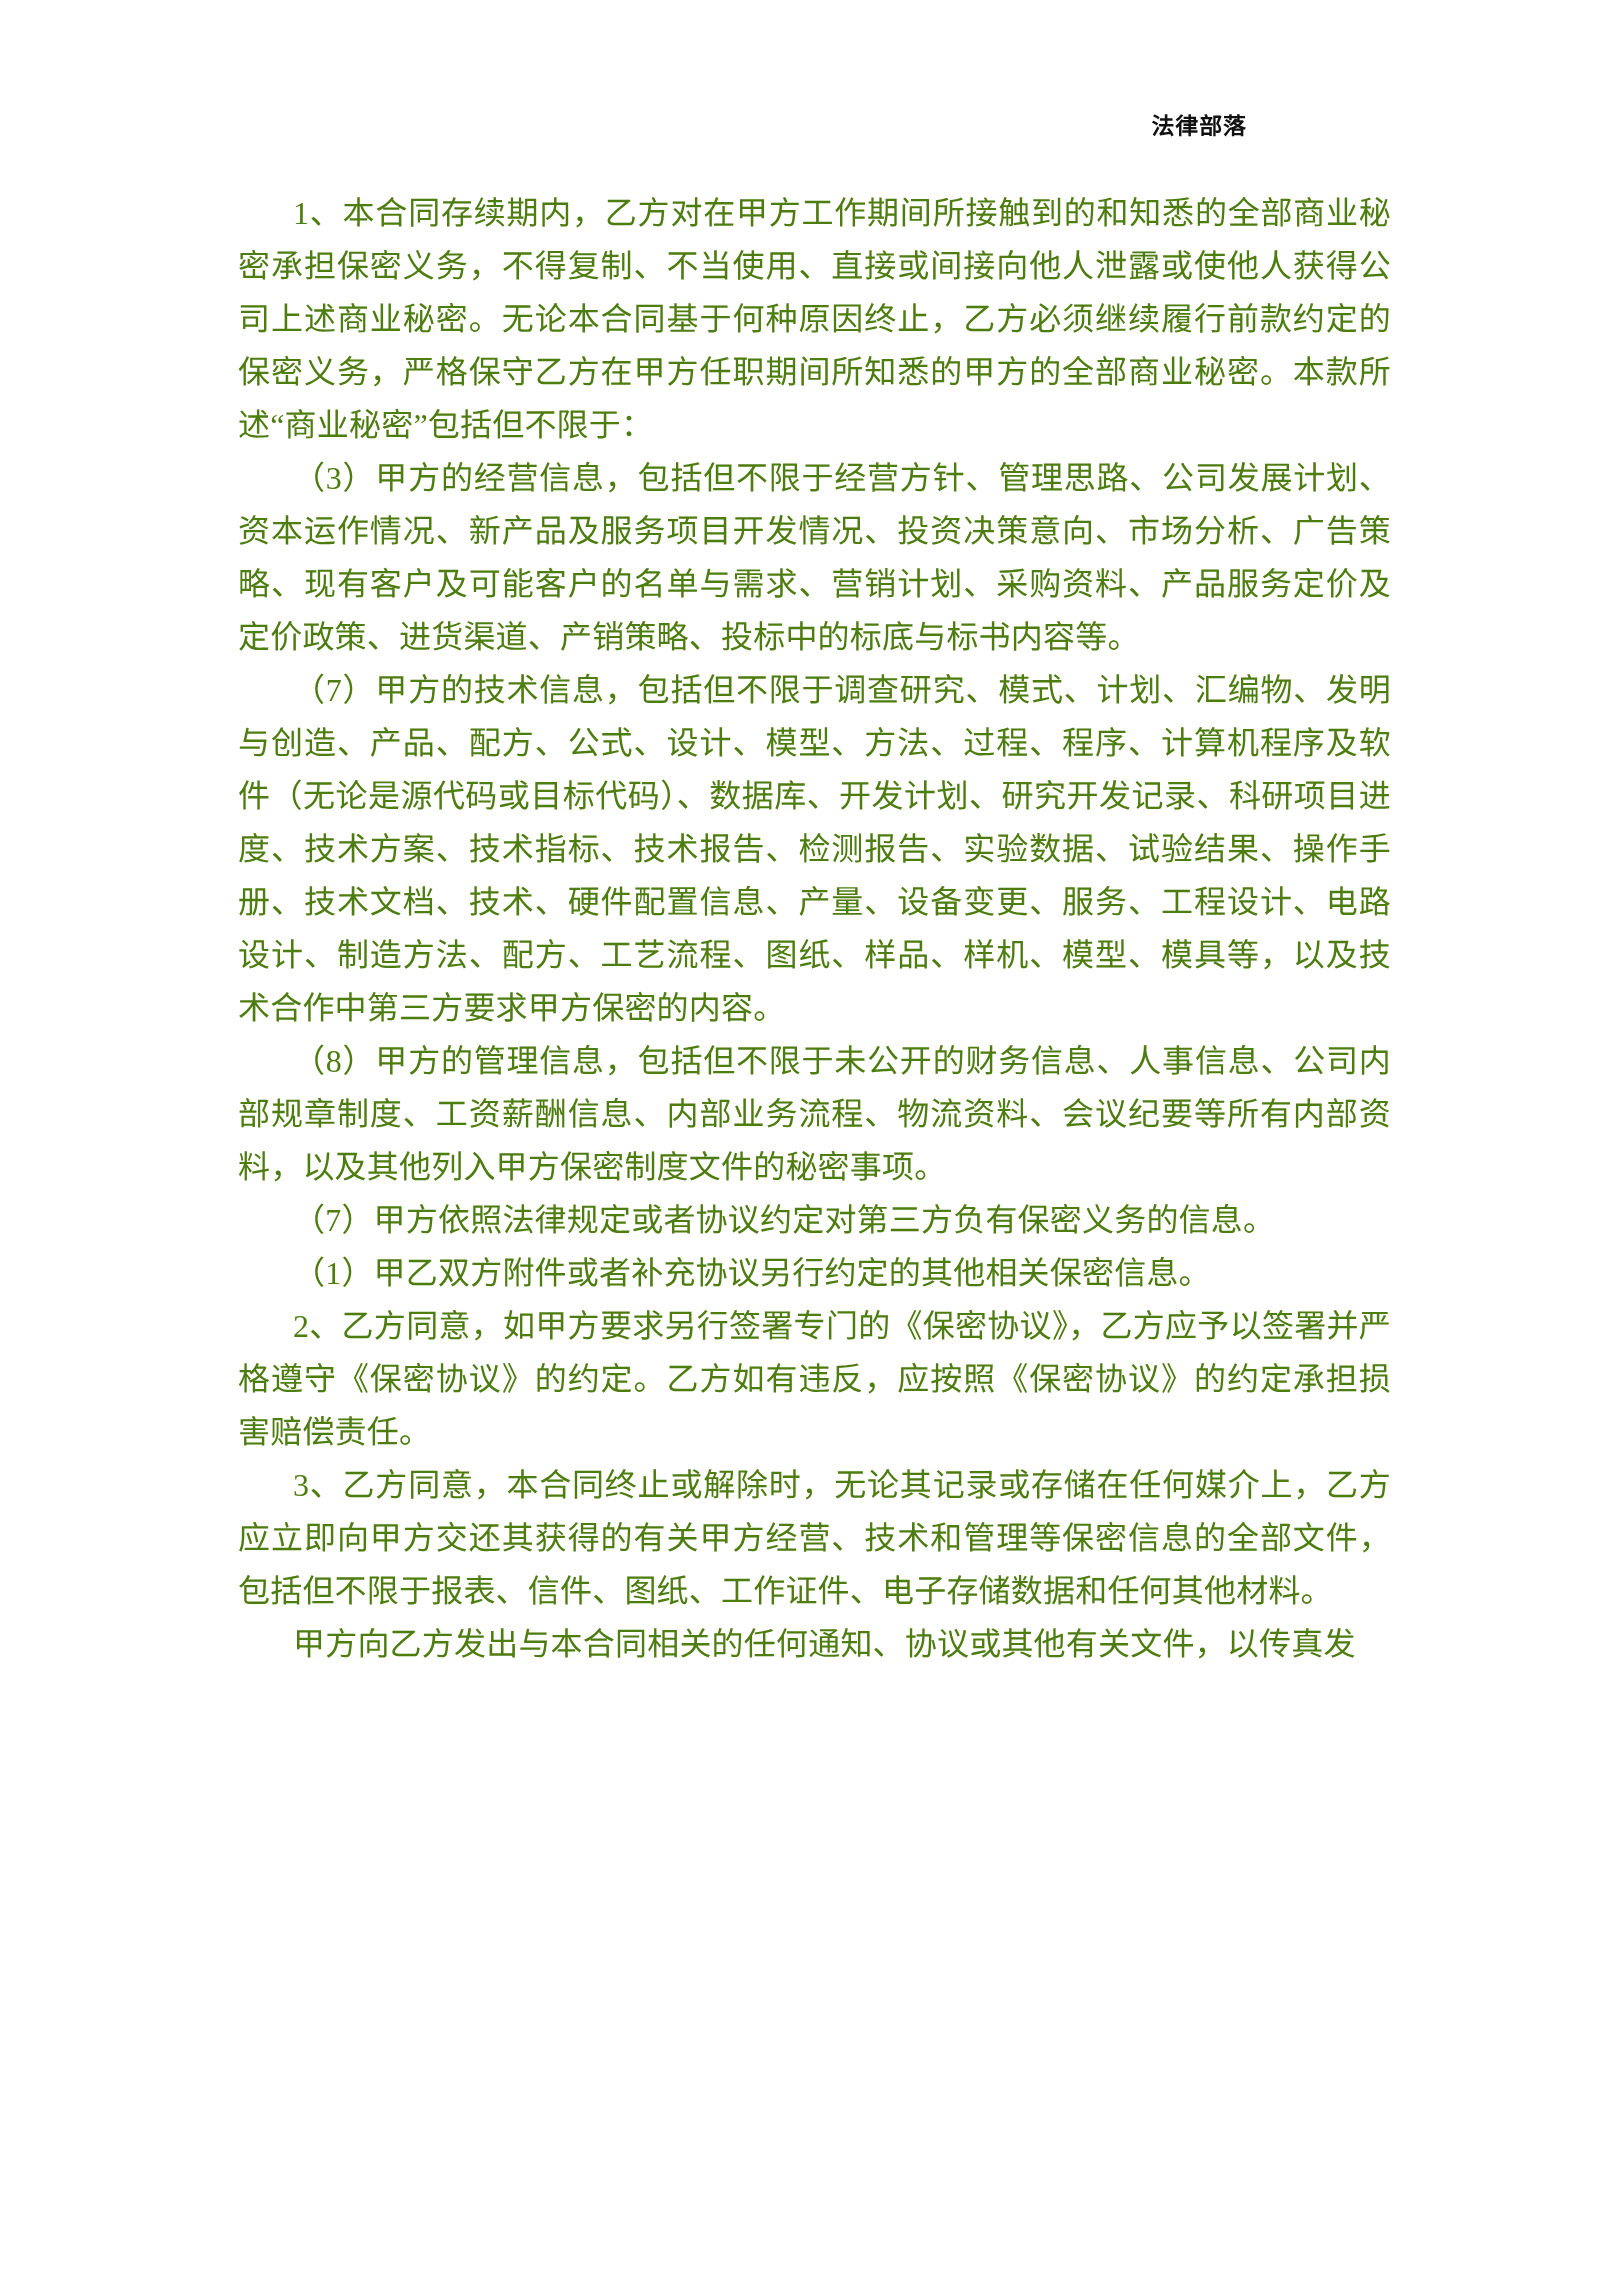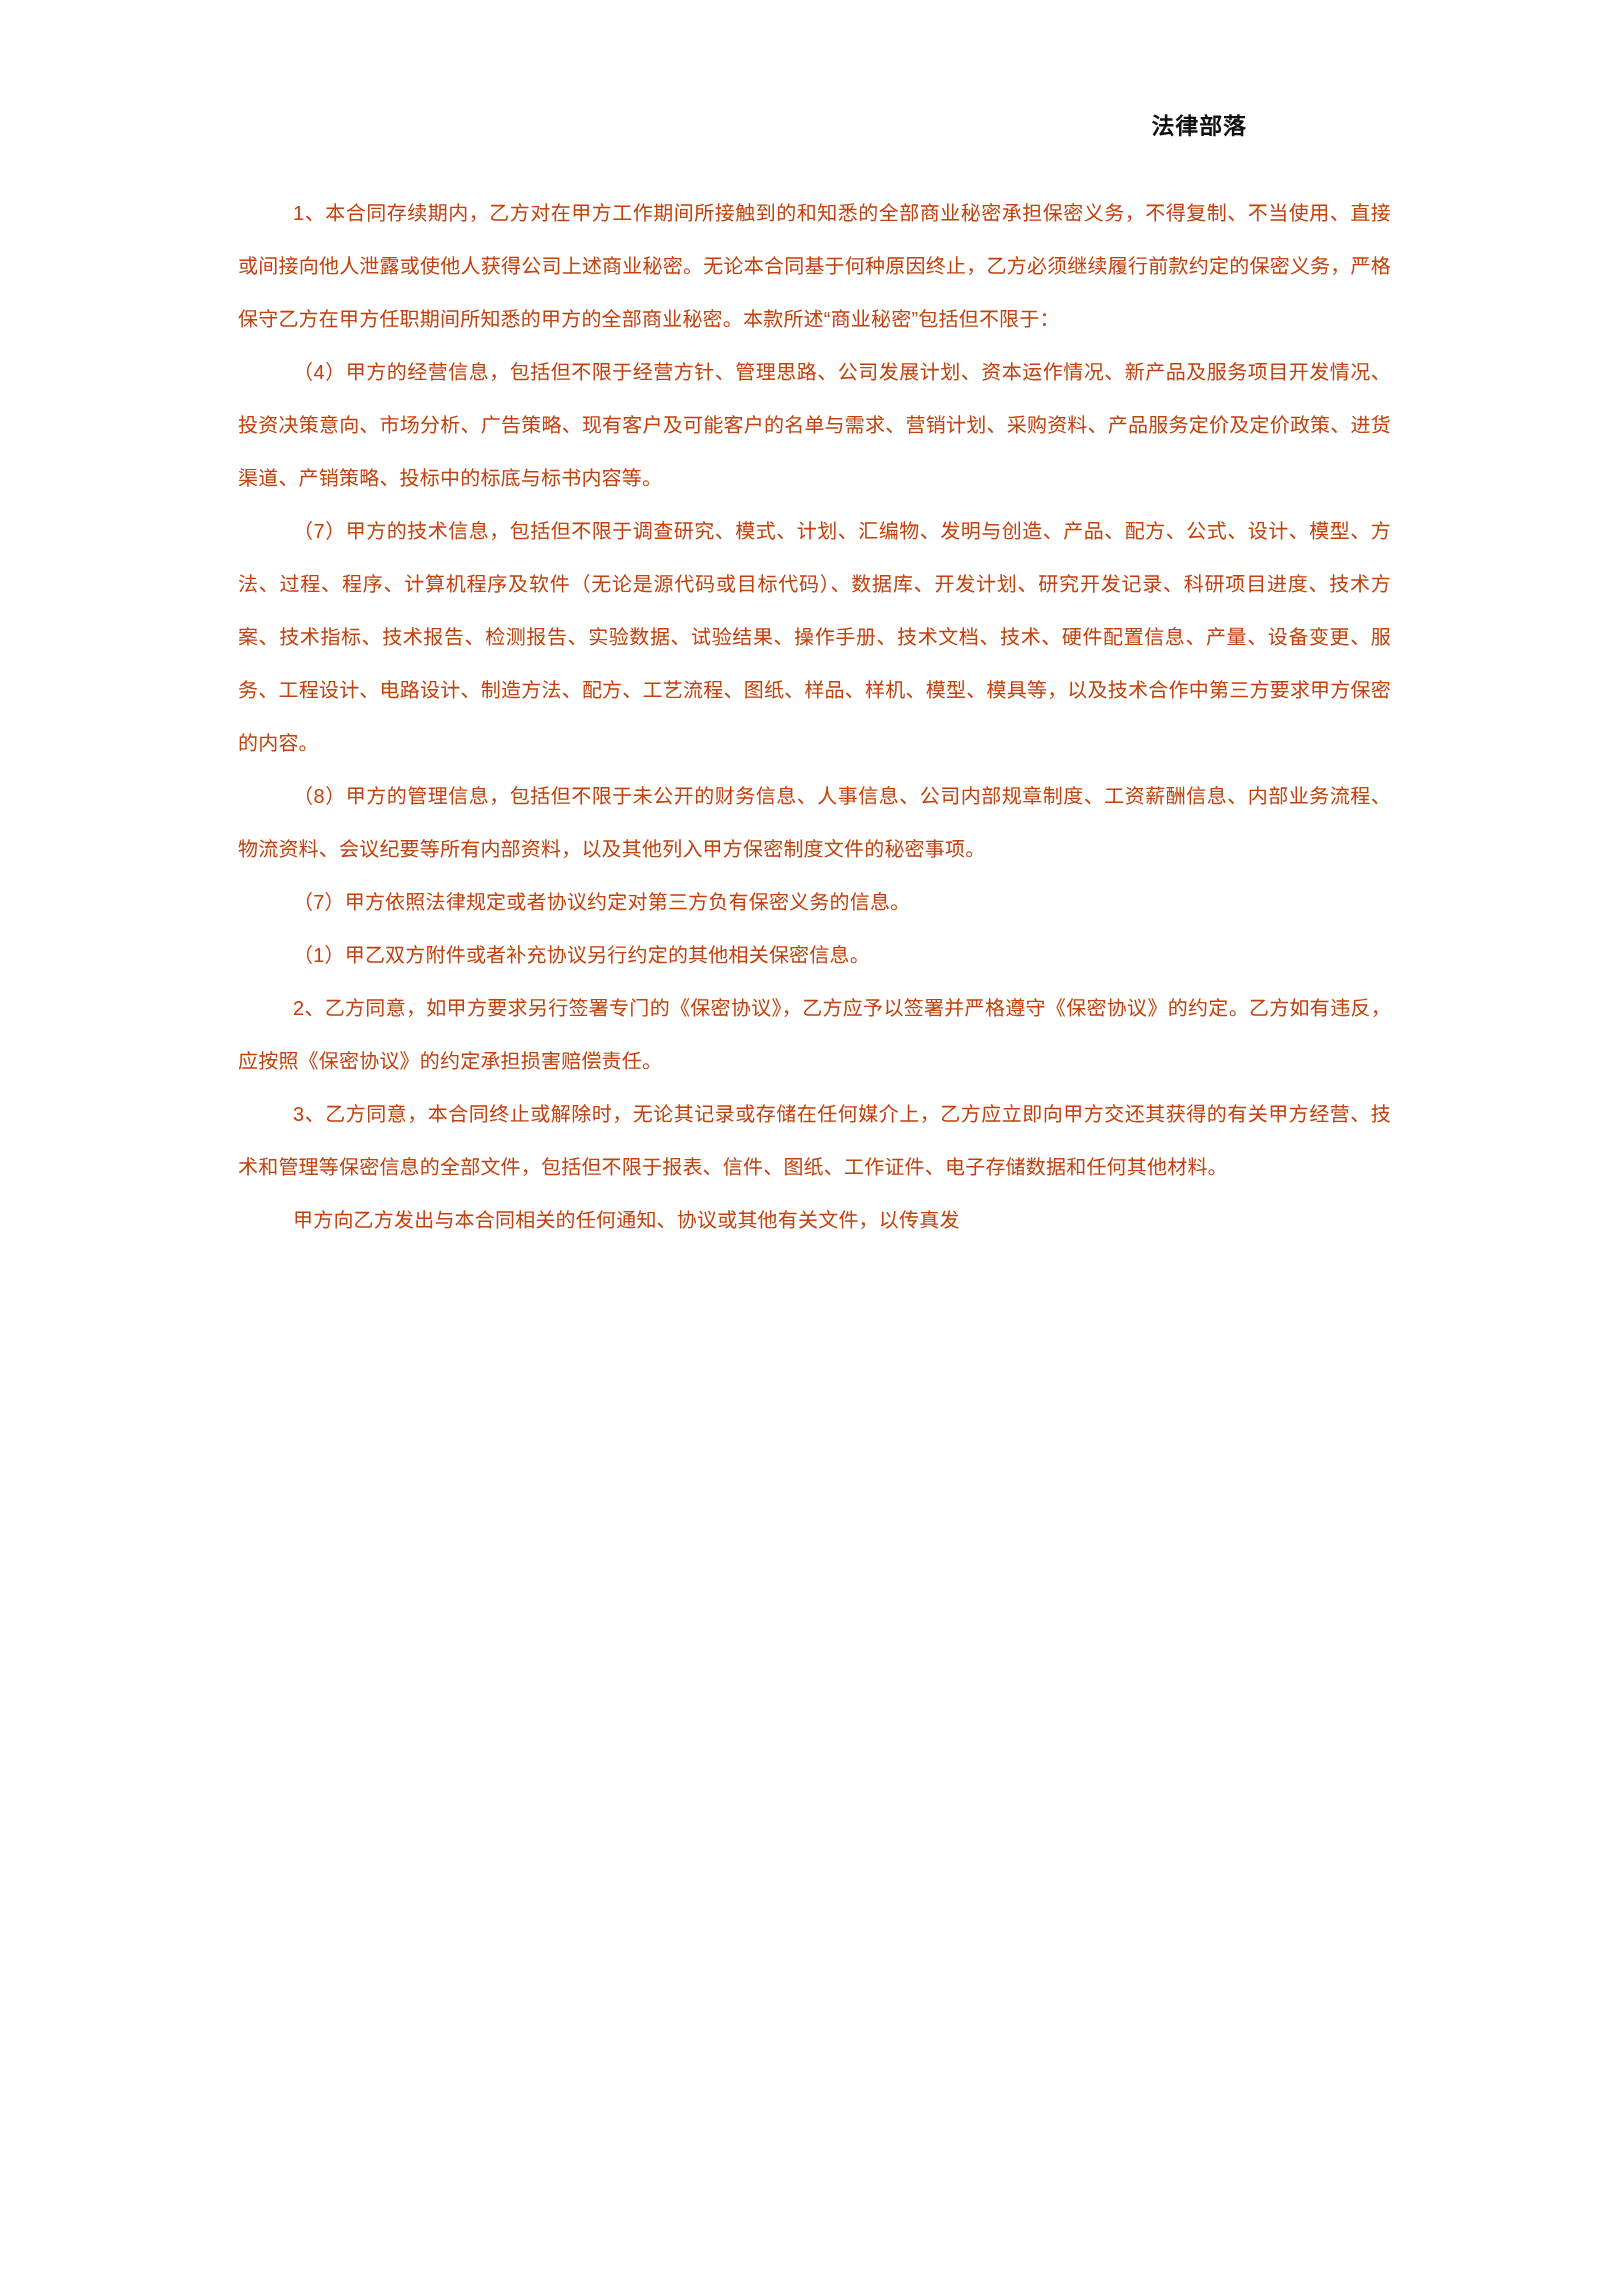--- a/index.html
+++ b/index.html
@@ -34,27 +34,27 @@
     font-weight: 700;
   }
   .content {
     position: absolute;
     top: 187px;
     left: 238px;
     width: 1153px;
   }
   p.para {
     margin: 0 0 0 0;
-    font-size: 20px;
+    font-size: 32px;
     line-height: 53px;
     text-align: justify;
     text-justify: inter-ideograph;
     letter-spacing: 0.2px;
-    font-family: Liberation Sans, sans-serif;
-    color: #c2410c;
+    font-family: Liberation Serif, serif;
+    color: #4d7c0f;
     text-indent: 0;
   }
   p.indent {
     text-indent: 55px;
   }
   h2.section {
     margin: 0;
     font-size: 28px;
     line-height: 53px;
     font-weight: 700;
@@ -67,21 +67,21 @@
 </head>
 <body>
 
 <div class="page">
 
   <div class="header">法律部落</div>
 
   <div class="content">
 
     <p class="para indent">1、本合同存续期内，乙方对在甲方工作期间所接触到的和知悉的全部商业秘密承担保密义务，不得复制、不当使用、直接或间接向他人泄露或使他人获得公司上述商业秘密。无论本合同基于何种原因终止，乙方必须继续履行前款约定的保密义务，严格保守乙方在甲方任职期间所知悉的甲方的全部商业秘密。本款所述“商业秘密”包括但不限于：</p>
-    <p class="para indent">（4）甲方的经营信息，包括但不限于经营方针、管理思路、公司发展计划、资本运作情况、新产品及服务项目开发情况、投资决策意向、市场分析、广告策略、现有客户及可能客户的名单与需求、营销计划、采购资料、产品服务定价及定价政策、进货渠道、产销策略、投标中的标底与标书内容等。</p>
+    <p class="para indent">（3）甲方的经营信息，包括但不限于经营方针、管理思路、公司发展计划、资本运作情况、新产品及服务项目开发情况、投资决策意向、市场分析、广告策略、现有客户及可能客户的名单与需求、营销计划、采购资料、产品服务定价及定价政策、进货渠道、产销策略、投标中的标底与标书内容等。</p>
     <p class="para indent">（7）甲方的技术信息，包括但不限于调查研究、模式、计划、汇编物、发明与创造、产品、配方、公式、设计、模型、方法、过程、程序、计算机程序及软件（无论是源代码或目标代码）、数据库、开发计划、研究开发记录、科研项目进度、技术方案、技术指标、技术报告、检测报告、实验数据、试验结果、操作手册、技术文档、技术、硬件配置信息、产量、设备变更、服务、工程设计、电路设计、制造方法、配方、工艺流程、图纸、样品、样机、模型、模具等，以及技术合作中第三方要求甲方保密的内容。</p>
     <p class="para indent">（8）甲方的管理信息，包括但不限于未公开的财务信息、人事信息、公司内部规章制度、工资薪酬信息、内部业务流程、物流资料、会议纪要等所有内部资料，以及其他列入甲方保密制度文件的秘密事项。</p>
     <p class="para indent">（7）甲方依照法律规定或者协议约定对第三方负有保密义务的信息。</p>
     <p class="para indent">（1）甲乙双方附件或者补充协议另行约定的其他相关保密信息。</p>
     <p class="para indent">2、乙方同意，如甲方要求另行签署专门的《保密协议》，乙方应予以签署并严格遵守《保密协议》的约定。乙方如有违反，应按照《保密协议》的约定承担损害赔偿责任。</p>
     <p class="para indent">3、乙方同意，本合同终止或解除时，无论其记录或存储在任何媒介上，乙方应立即向甲方交还其获得的有关甲方经营、技术和管理等保密信息的全部文件，包括但不限于报表、信件、图纸、工作证件、电子存储数据和任何其他材料。</p>
 
     <p class="para indent">甲方向乙方发出与本合同相关的任何通知、协议或其他有关文件，以传真发</p>
 
   </div>

